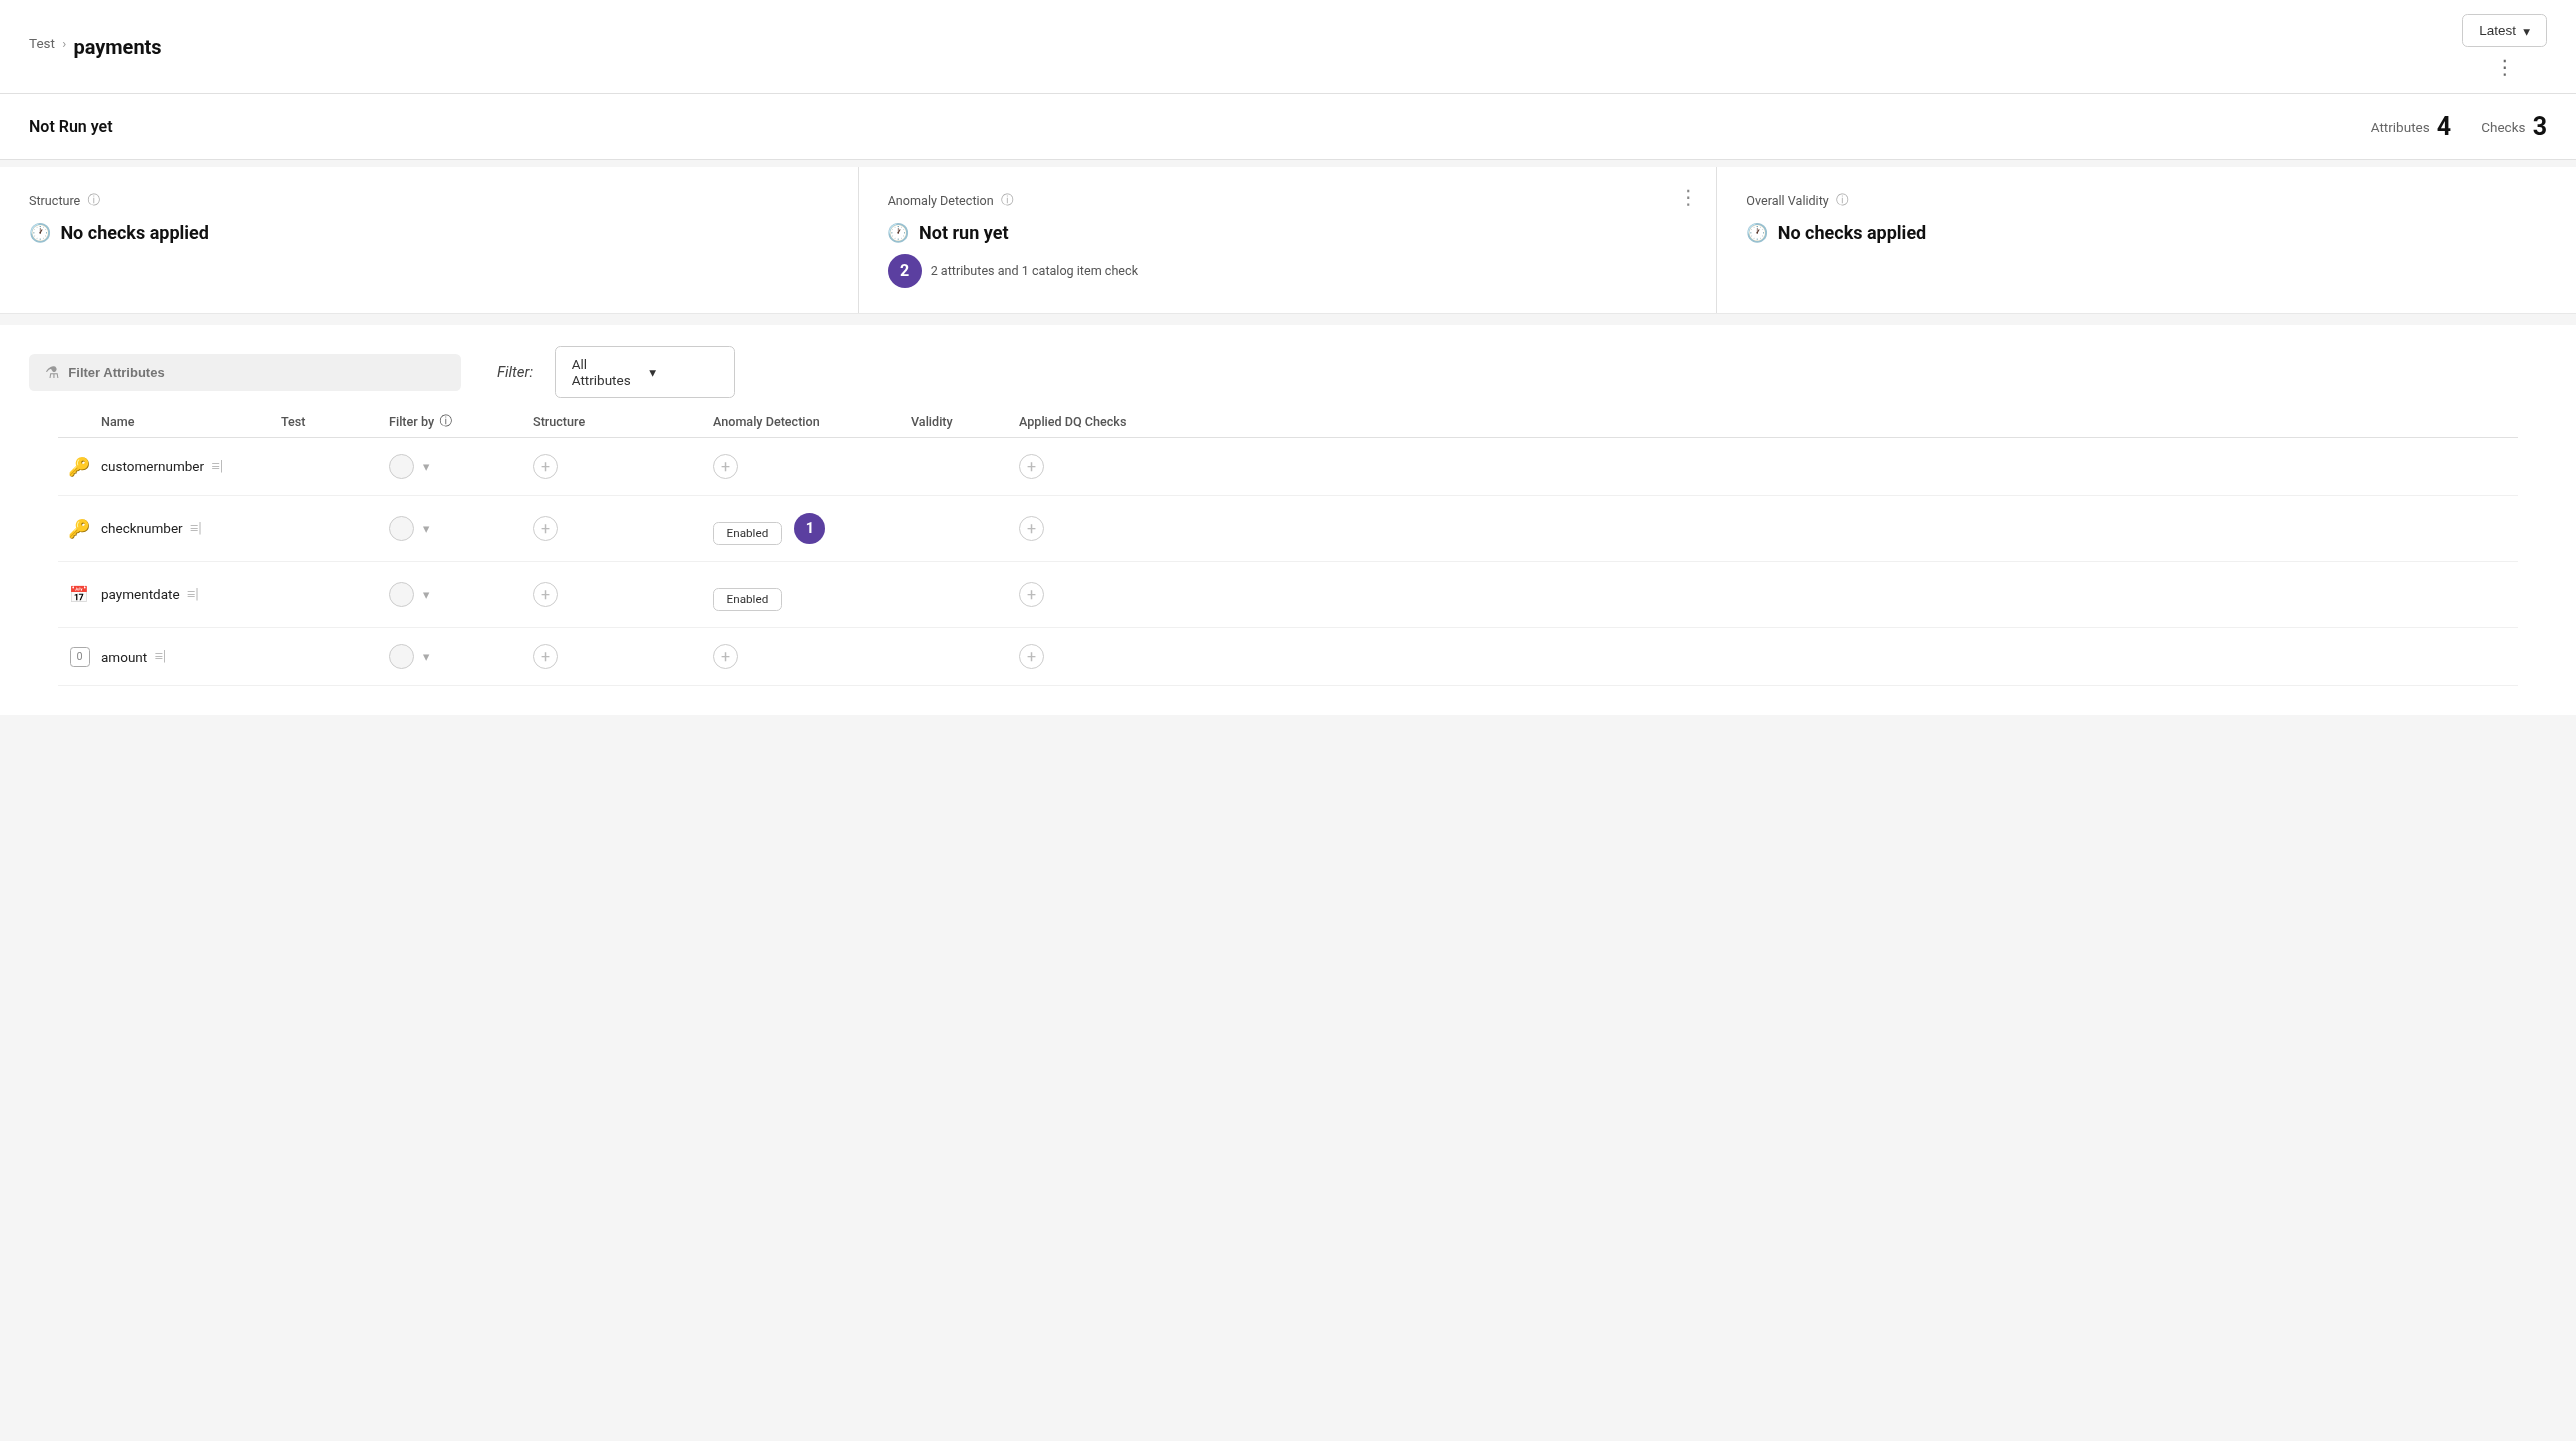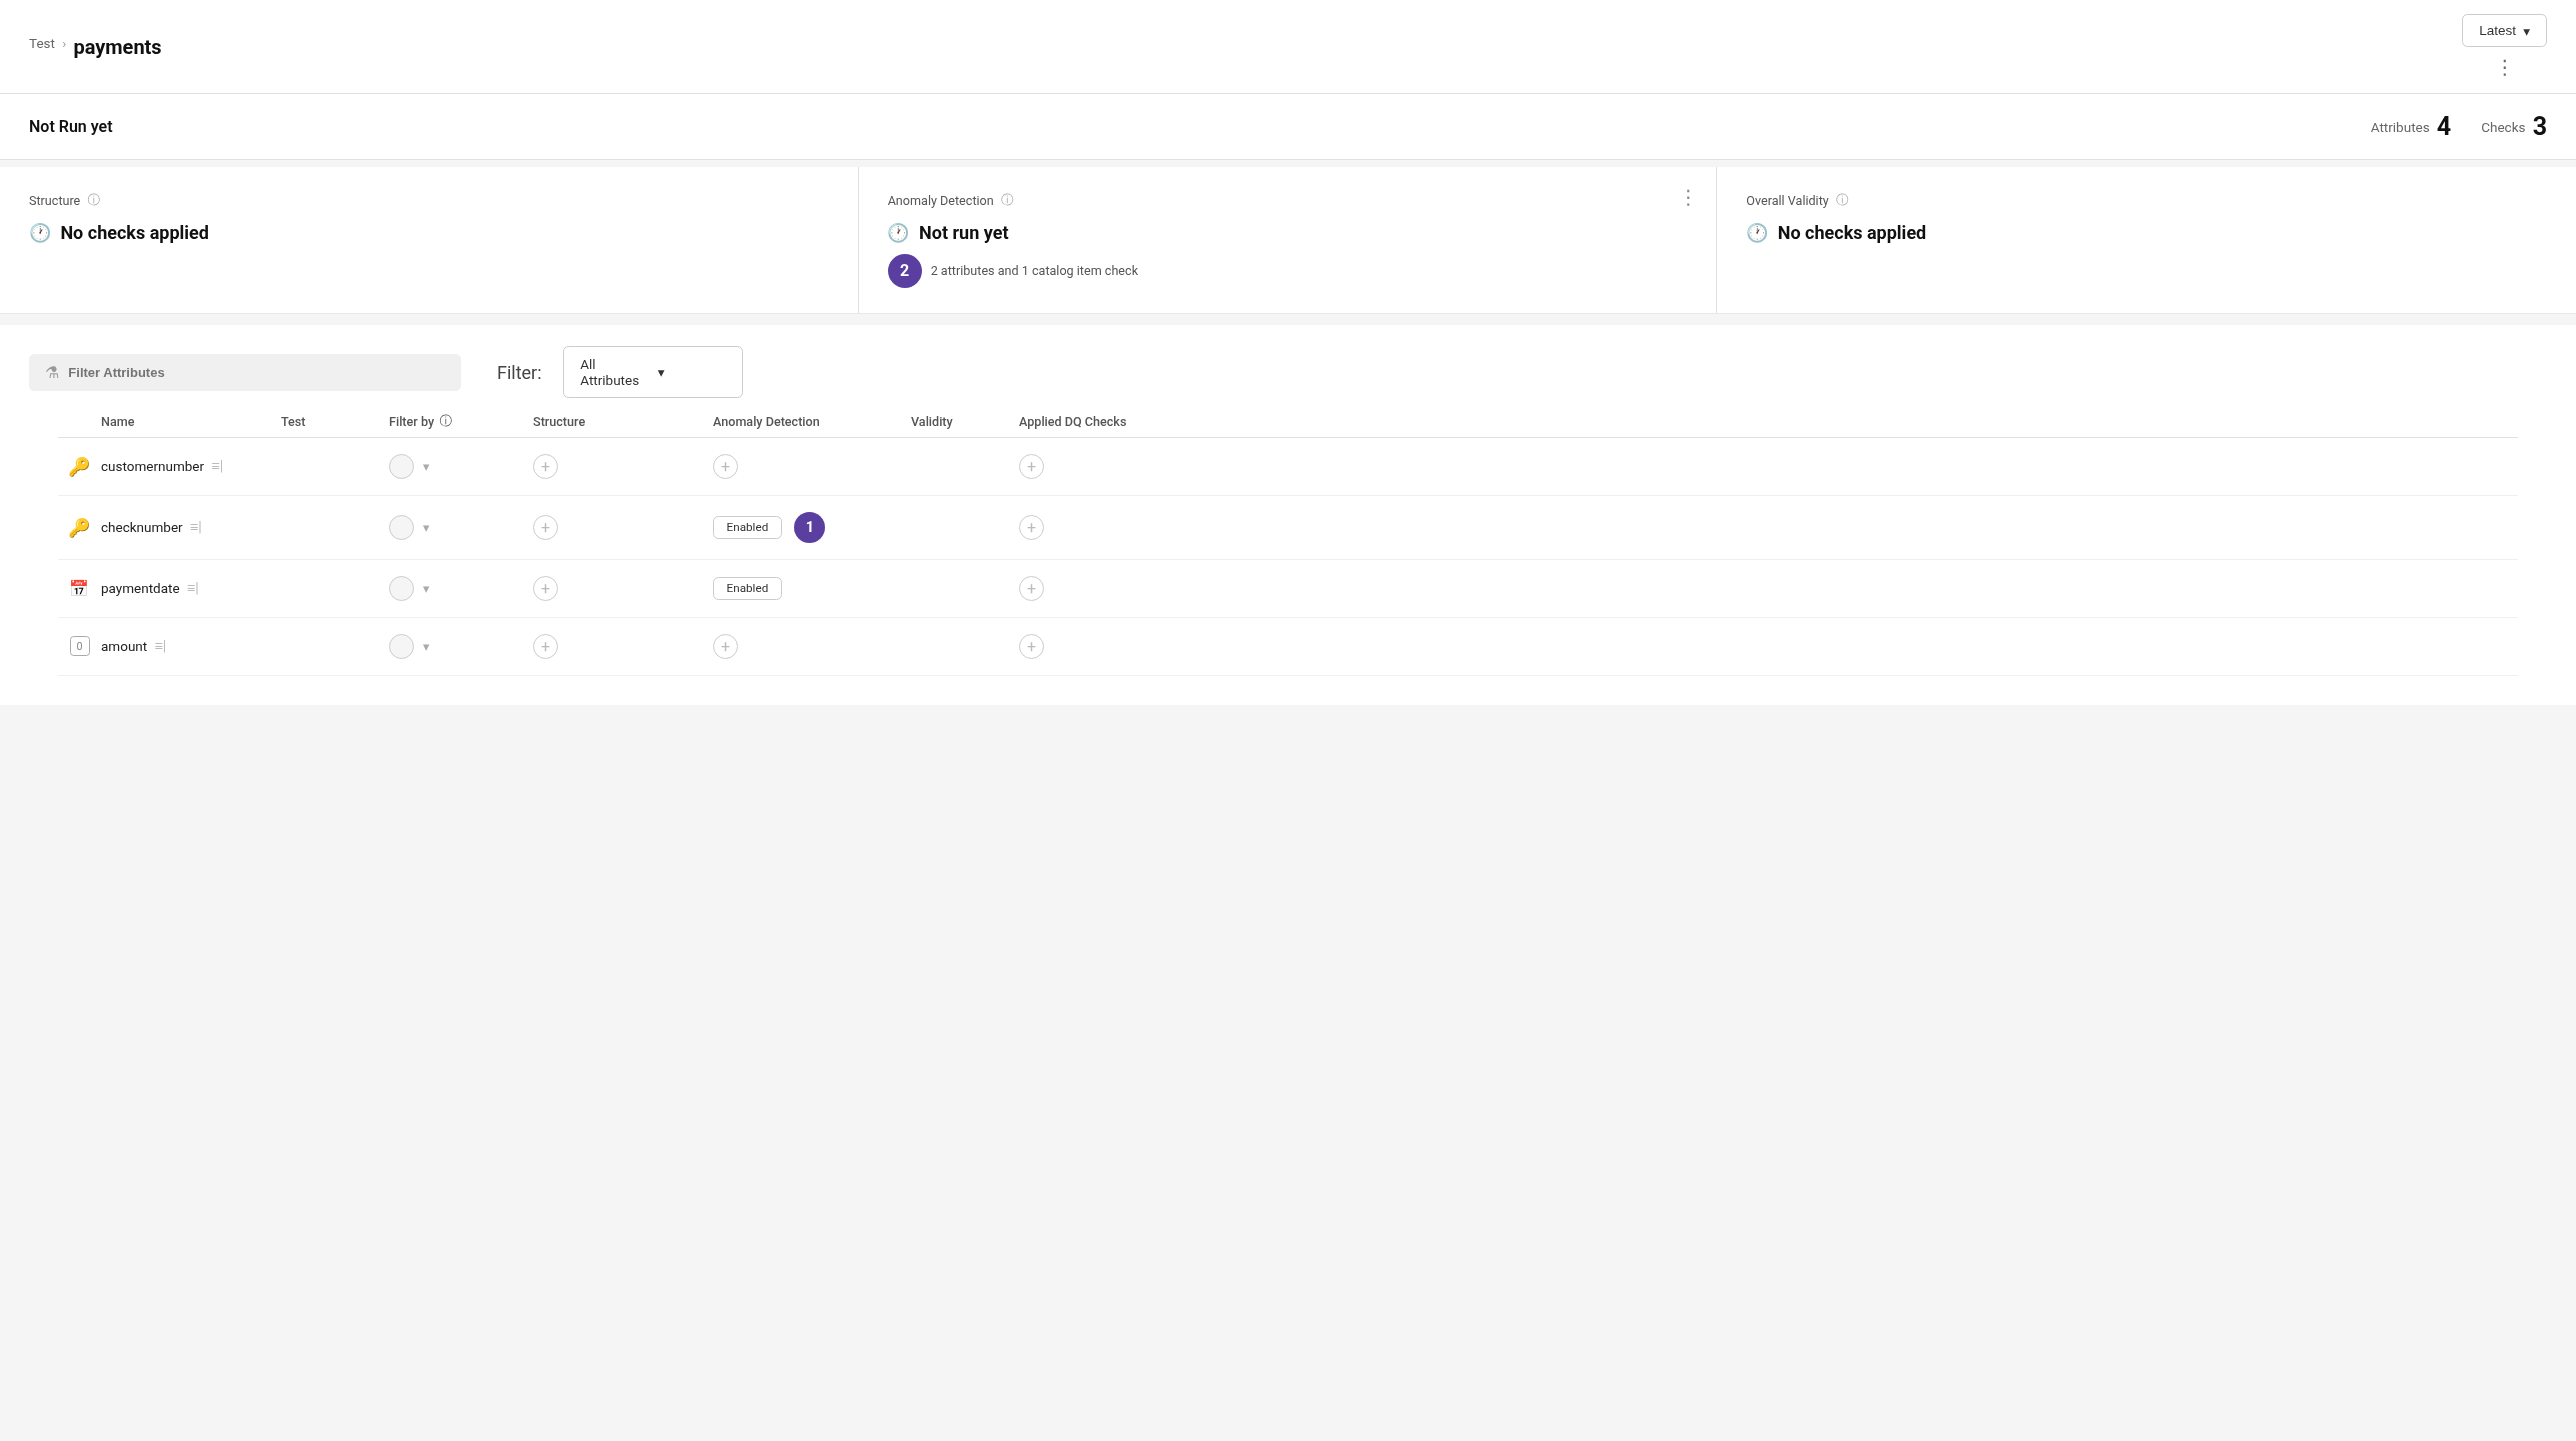--- a/index.html
+++ b/index.html
@@ -62,21 +62,21 @@
     .filter-input-wrap {
       display: flex; align-items: center; gap: 9px;
       background: #f0f0f0; border-radius: 5.4px; padding: 9px 16px;
       flex: 1; max-width: 432px;
     }
     .filter-input-wrap input {
       border: none; background: transparent; outline: none;
       font-size: 13px; color: #888; width: 100%; font-weight: bold;
     }
     .filter-icon { color: #999; font-size: 16px; }
-    .filter-label { font-size: 18px; color: #444; margin-left: 14.4px; }
+    .filter-label { font-size: 15px; color: #444; margin-left: 14.4px; font-style: italic; }
     .filter-select {
       display: flex; align-items: center; gap: 9px;
       border: 1.4px solid #ccc; border-radius: 5.4px; padding: 9px 16px;
       background: #fff; font-size: 13.5px; cursor: pointer; min-width: 180px;
     }
     .filter-select span { flex: 1; }
 
     
     .table-section { background: #fff; padding: 0 29px 29px 29px; }
     .table-header {
@@ -103,21 +103,21 @@
       color: #bbb; font-size: 16px; cursor: pointer;
     }
     .toggle-wrap { display: flex; align-items: center; gap: 7.2px; }
     .toggle-circle {
       width: 25px; height: 25px; border-radius: 50%; border: 1.8px solid #ccc;
       background: #f5f5f5;
     }
     .chevron-down { color: #aaa; font-size: 12.6px; margin-left: 1.8px; }
     .enabled-badge {
       border: 1.4px solid #ccc; border-radius: 5.4px; padding: 3.6px 12.6px;
-      font-size: 11.7px; color: #333; background: #fff;
+      font-size: 11.7px; color: #333; background: #fff; margin-top: 10px;
     }
     .badge-1 {
       width: 31px; height: 31px; border-radius: 50%; background: #5b3fa0;
       color: #fff; font-size: 14.4px; font-weight: 700;
       display: flex; align-items: center; justify-content: center;
       position: relative; left: 7.2px;
     }
     .cell { display: flex; align-items: center; }
   </style>
 </head>

